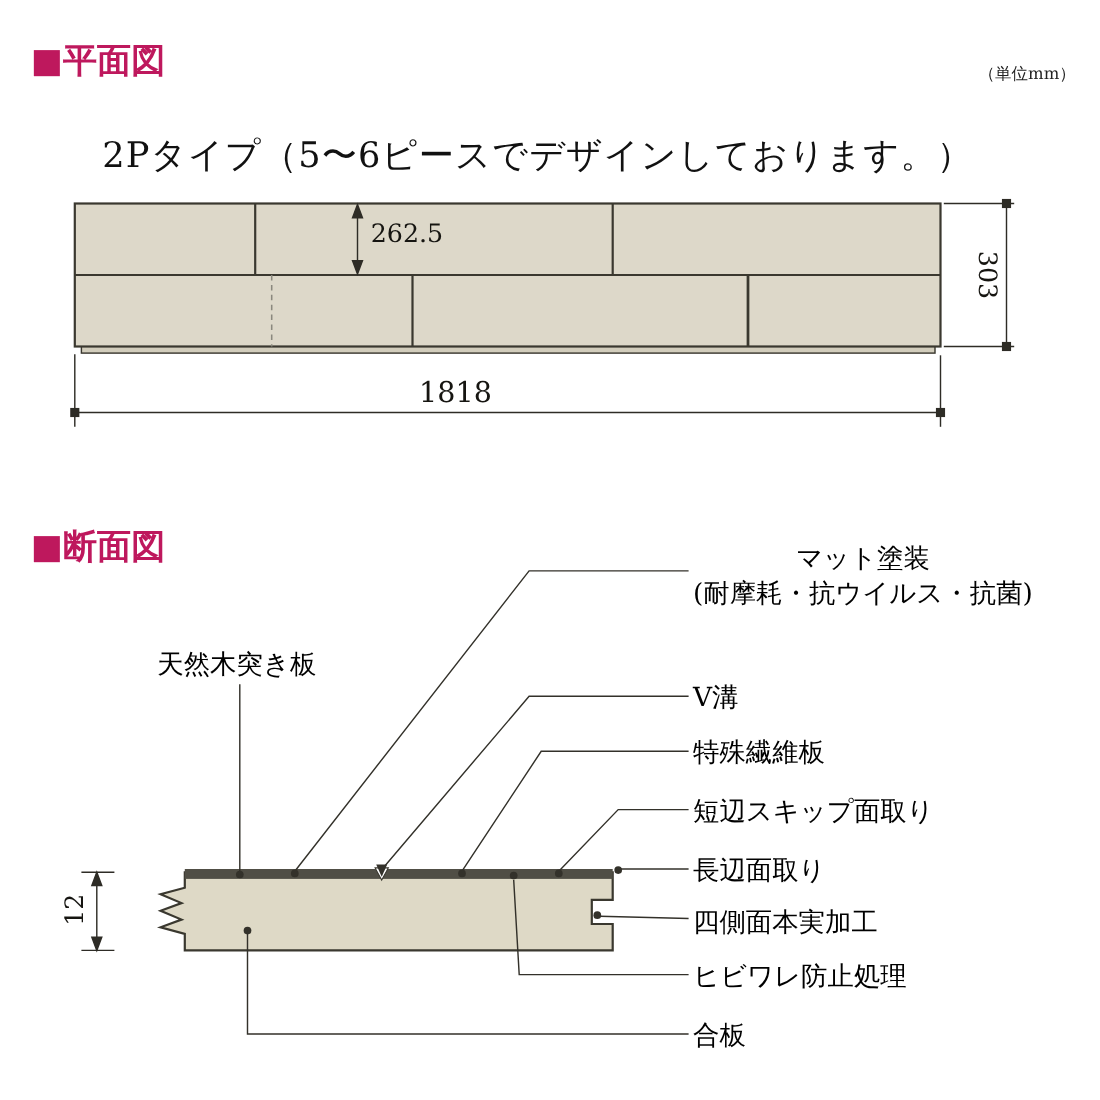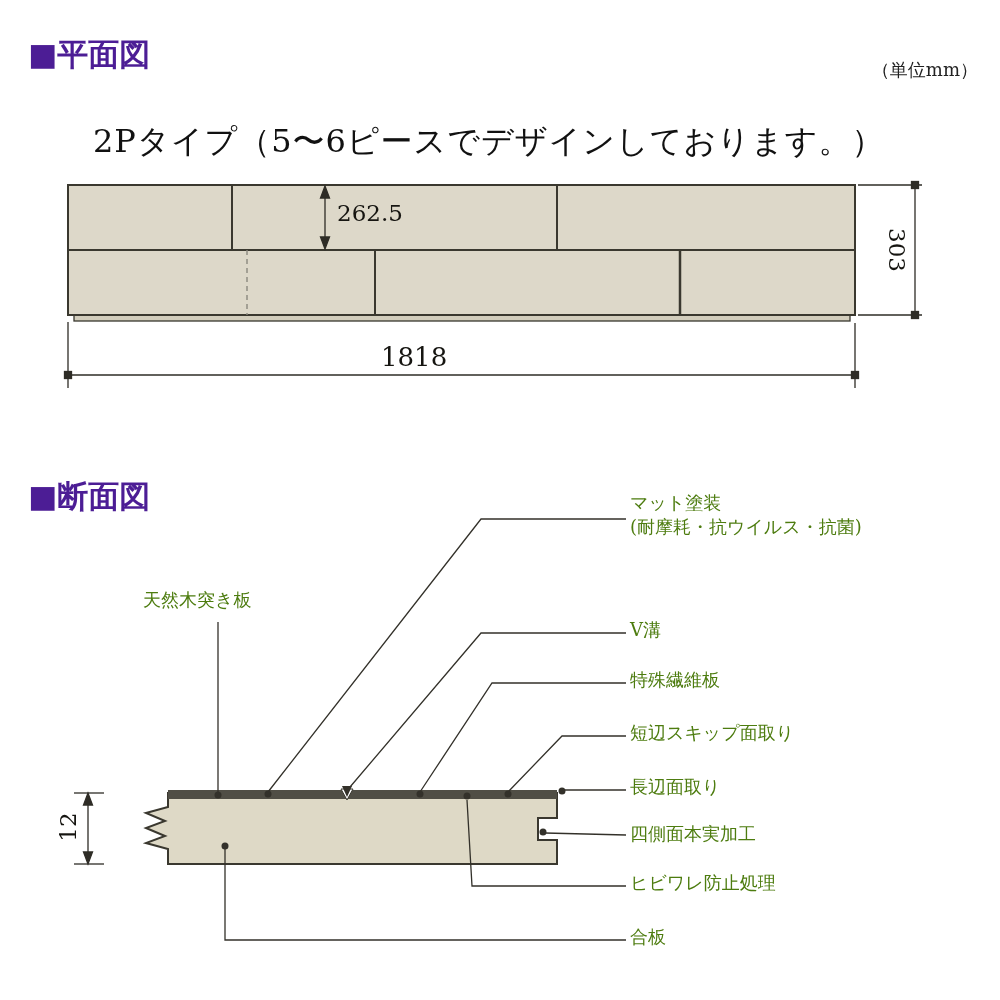--- a/index.html
+++ b/index.html
@@ -6,28 +6,28 @@
   #page{
     position:relative;
     width:1000px;height:1000px;
     background:#ffffff;
     font-family:"DejaVu Serif","Liberation Serif",serif;
     color:#1c1b18;
     overflow:hidden;
   }
   #page svg{position:absolute;left:0;top:0;}
   .txt{position:absolute;white-space:nowrap;}
-  .h1{font-size:31px;font-weight:bold;color:#4c1d95;}
+  .h1{font-size:31px;font-weight:bold;color:#be185d;}
   .subtitle{font-size:32px;color:#111;letter-spacing:1px;}
-  .unit{font-size:18px;color:#222;}
+  .unit{font-size:15px;color:#222;}
   .dim{font-size:23px;color:#161511;}
   .dim-big{font-size:26px;width:160px;text-align:left;}
   .rot-cw{width:50px;height:24px;line-height:24px;text-align:center;transform:rotate(90deg);}
   .rot-ccw{width:50px;height:22px;line-height:22px;text-align:center;transform:rotate(-90deg);}
-  .lbl{font-size:18px;color:#4d7c0f;}
+  .lbl{font-size:24px;color:#000000;text-align:center;}
   .lbl-line{line-height:1.35;}
 </style>
 </head>
 <body>
 
 <div id="page">
 
   <svg width="1000" height="1000" viewBox="0 0 1000 1000" aria-hidden="true">
 
     <g>

